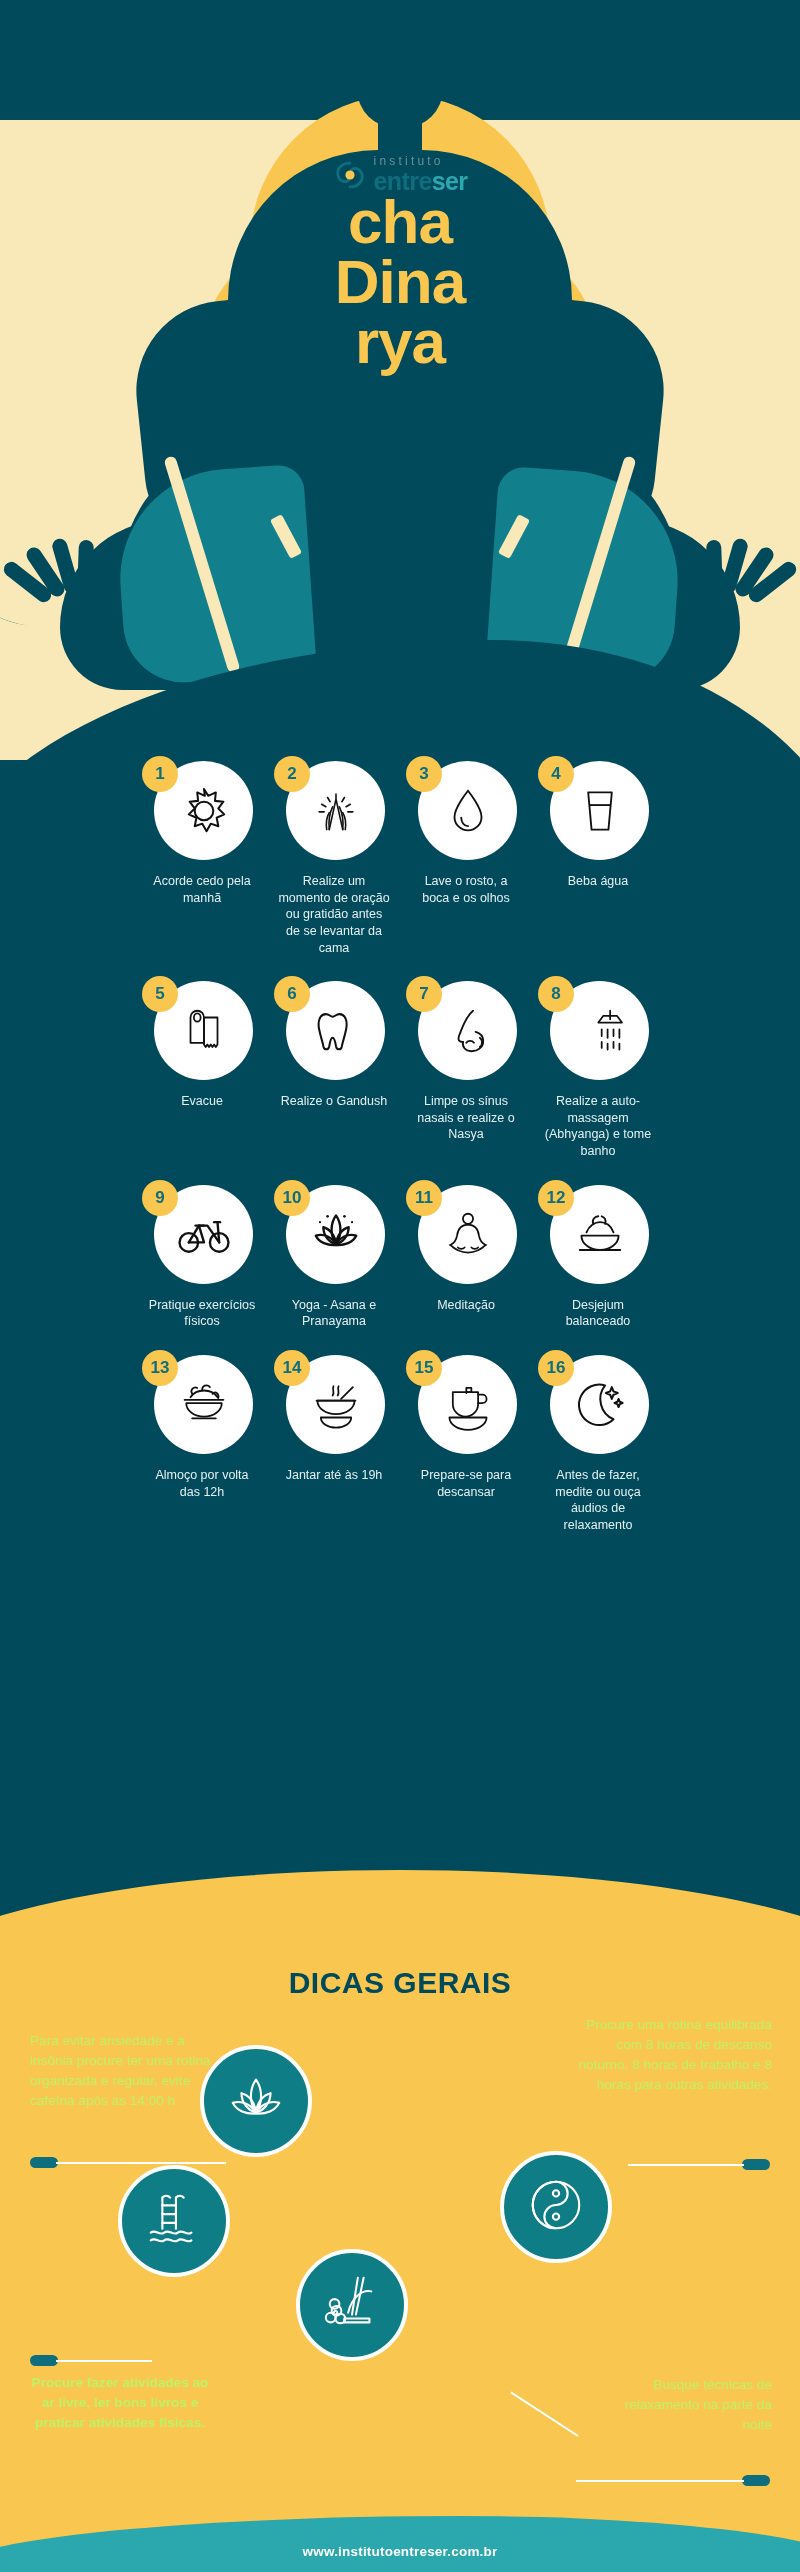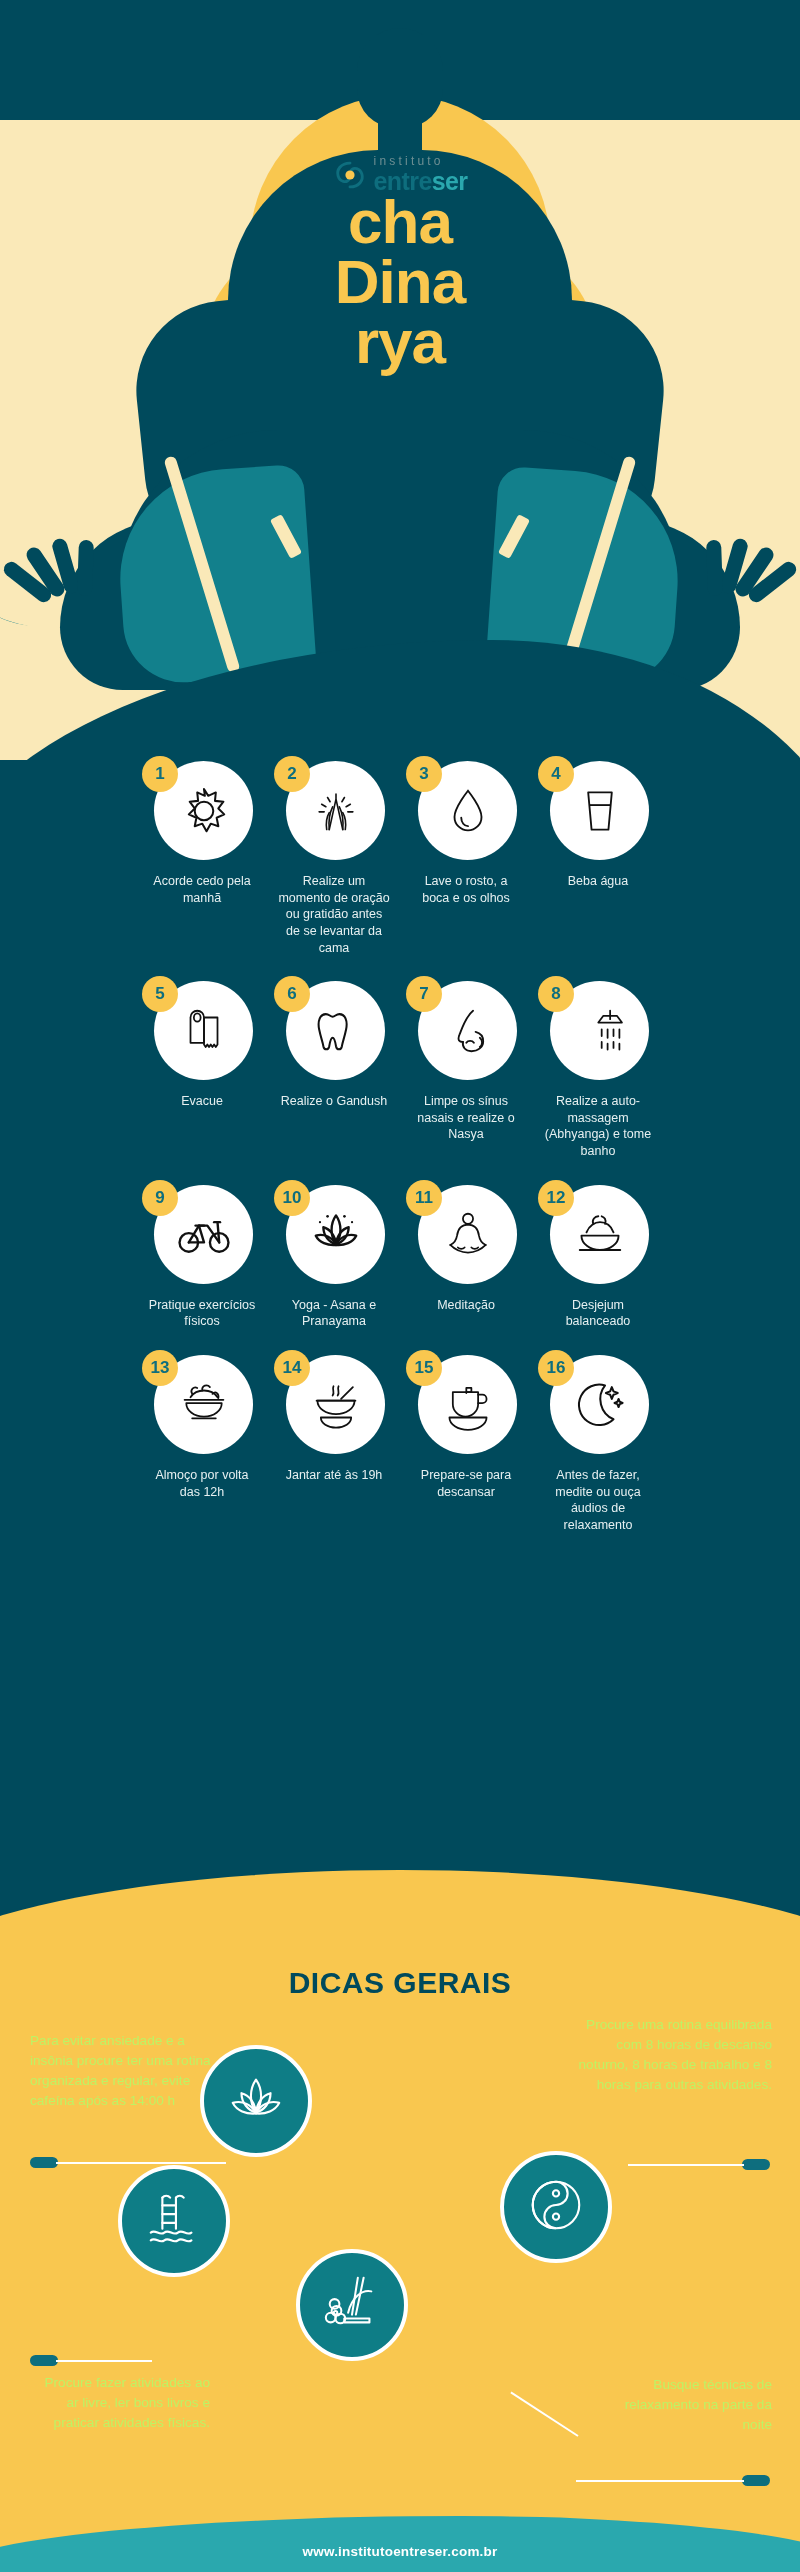--- a/index.html
+++ b/index.html
@@ -274,21 +274,21 @@
     position: absolute; left: 0; top: 131px; width: 800px;
     text-align: center; color: #004a5c;
     font-size: 30px; font-weight: 700; letter-spacing: 0.5px;
   }
   .tip-text {
     position: absolute;
     color: #bef264; font-size: 13.6px; line-height: 1.47;
   }
   .tip-1 { left: 30px; top: 196px; width: 190px; text-align: left; }
   .tip-2 { right: 28px; top: 180px; width: 200px; text-align: right; }
-  .tip-3 { left: 30px; top: 538px; width: 180px; text-align: right; }
+  .tip-3 { left: 30px; top: 538px; width: 180px; text-align: center; font-weight: bold; }
   .tip-4 { right: 28px; top: 540px; width: 178px; text-align: right; }
 
   .tip-bullet {
     position: absolute; width: 28px; height: 11px;
     border-radius: 6px; background: #0e6e7e;
   }
   .tip-line { position: absolute; background: #ffffff; height: 2px; }
 
   .tip-circle {
     position: absolute; border-radius: 50%;

